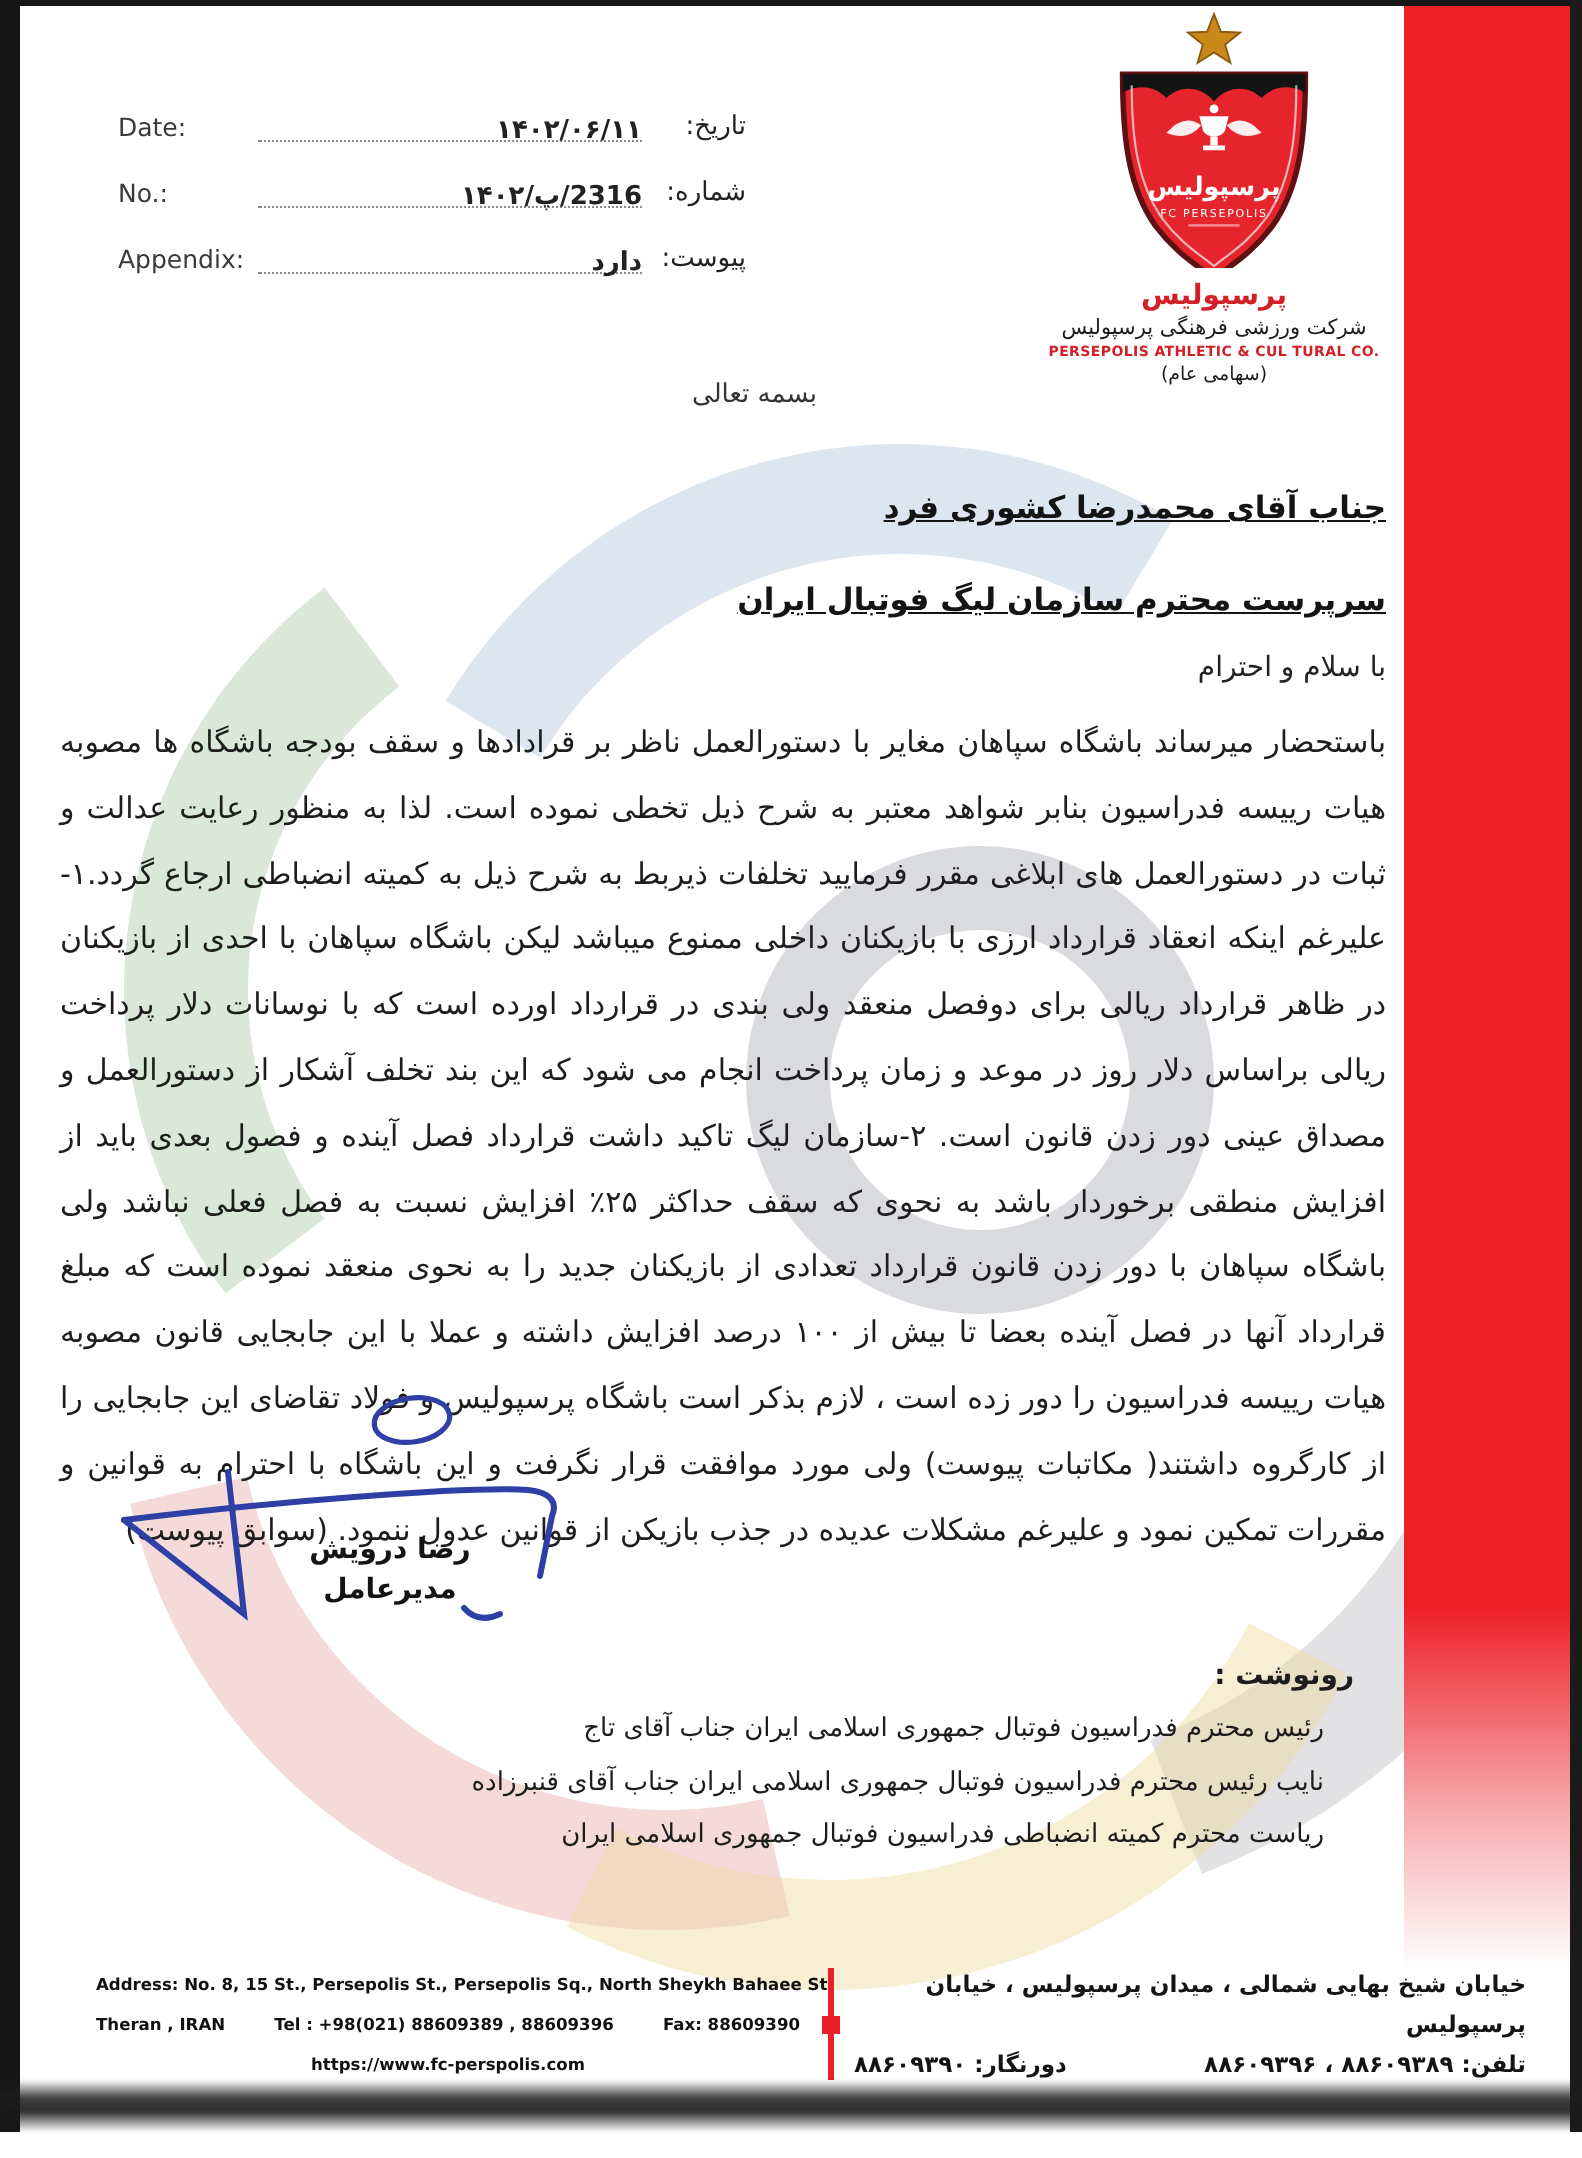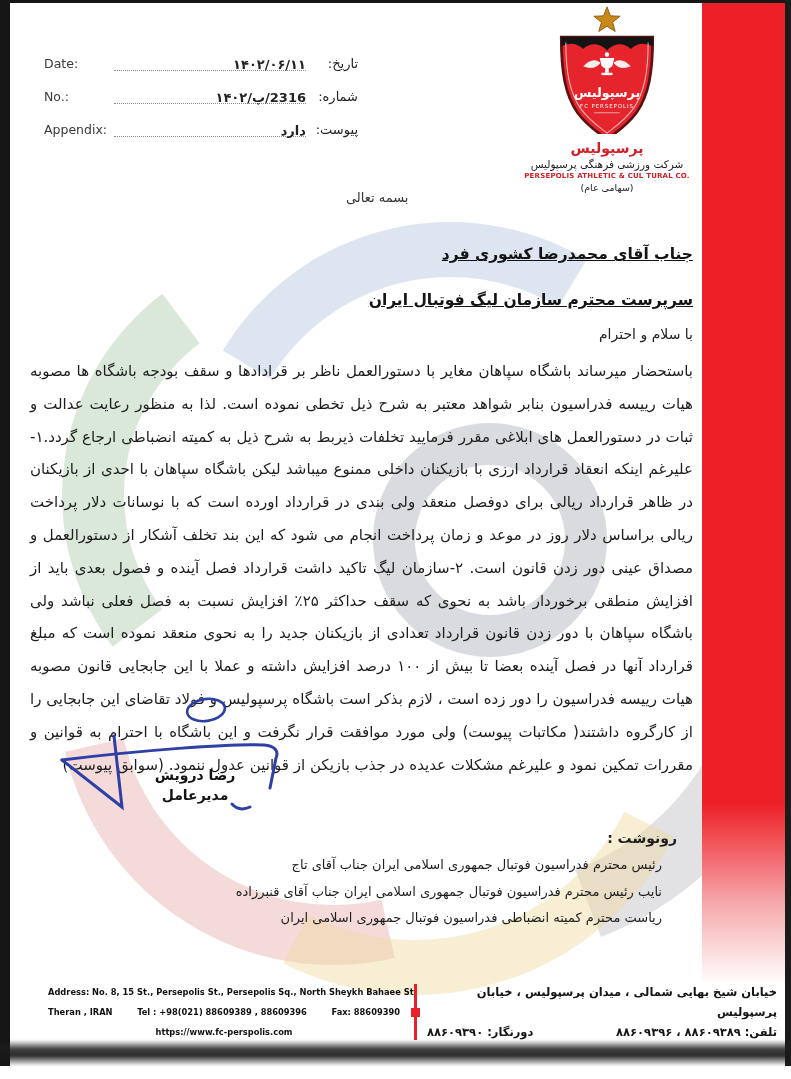--- a/index.html
+++ b/index.html
@@ -23,21 +23,21 @@
   .wm-blue{left:185px;top:222px;width:420px;height:420px;border-width:55px;border-top-color:rgba(170,190,220,.40);transform:rotate(-14deg);}
   .wm-green{left:62px;top:243px;width:380px;height:380px;border-width:62px;border-left-color:rgba(168,200,165,.42);transform:rotate(8deg);}
   .wm-gray{left:150px;top:295px;width:520px;height:520px;border-width:72px;border-right-color:rgba(160,160,166,.30);transform:rotate(24deg);}
   .wm-pink{left:58px;top:415px;width:430px;height:430px;border-width:60px;border-bottom-color:rgba(226,148,148,.34);transform:rotate(32deg);}
   .wm-yellow{left:125px;top:415px;width:470px;height:470px;border-width:55px;border-bottom-color:rgba(238,217,160,.45);transform:rotate(-18deg);}
   .wm-donut{left:373px;top:423px;width:150px;height:150px;border-width:42px;border-color:rgba(158,160,168,.38);}
 
   .z{position:absolute;z-index:3;}
 
   
-  .hdr-fields{top:50px;left:44px;width:314px;}
+  .hdr-fields{top:50px;left:59px;width:314px;}
   .fld-row{display:flex;align-items:flex-end;height:21px;margin-bottom:12px;direction:ltr;}
   .fld-en{width:70px;font-size:12.5px;color:#3a3a3a;}
   .fld-line{flex:1;border-bottom:1.5px dotted #8a8a8a;text-align:right;position:relative;}
   .fld-val{font-size:13px;font-weight:bold;color:#222;direction:rtl;display:inline-block;transform:translateY(3px);}
   .fld-fa{width:52px;font-size:13px;color:#222;text-align:right;direction:rtl;}
 
   
   .logo{top:6px;left:522px;width:170px;text-align:center;}
   .logo-fa{font-size:14px;font-weight:bold;color:#d31f26;margin-top:2px;}
   .logo-co-fa{font-size:10.5px;color:#1c1c1c;margin-top:2px;direction:rtl;}
@@ -54,21 +54,21 @@
   
   .sig-svg{top:694px;left:34px;width:265px;height:125px;}
   .sig-text{top:765px;left:145px;width:100px;text-align:center;direction:rtl;font-size:14px;font-weight:bold;color:#141414;line-height:20px;}
 
   
   .cc{top:830px;right:129px;text-align:right;direction:rtl;color:#1d1d1d;}
   .cc-label{font-size:14px;font-weight:bold;margin-right:-15px;margin-bottom:6px;}
   .cc-item{font-size:13px;line-height:26.5px;}
 
   
-  .footer{top:982px;left:18px;right:14px;display:flex;align-items:stretch;}
+  .footer{top:982px;left:18px;right:28px;display:flex;align-items:stretch;}
   .f-en{width:352px;margin-left:30px;font-size:8.3px;font-weight:bold;color:#111;line-height:20px;white-space:nowrap;}
   .f-en-l1{text-align:center;}
   .f-en-l2{display:flex;justify-content:space-between;}
   .f-en-l3{text-align:center;}
   .f-div{width:0;border-left:3px solid #e8202a;margin:2px 10px 2px 14px;position:relative;}
   .f-div::after{content:"";position:absolute;width:9px;height:9px;background:#e8202a;left:-6px;top:24px;}
   .f-fa{flex:1;direction:rtl;font-size:11.5px;font-weight:bold;color:#141414;line-height:20px;}
   .f-fa-l1{text-align:right;}
   .f-fa-l2{text-align:center;}
   .f-fa-l3{display:flex;justify-content:space-between;}

